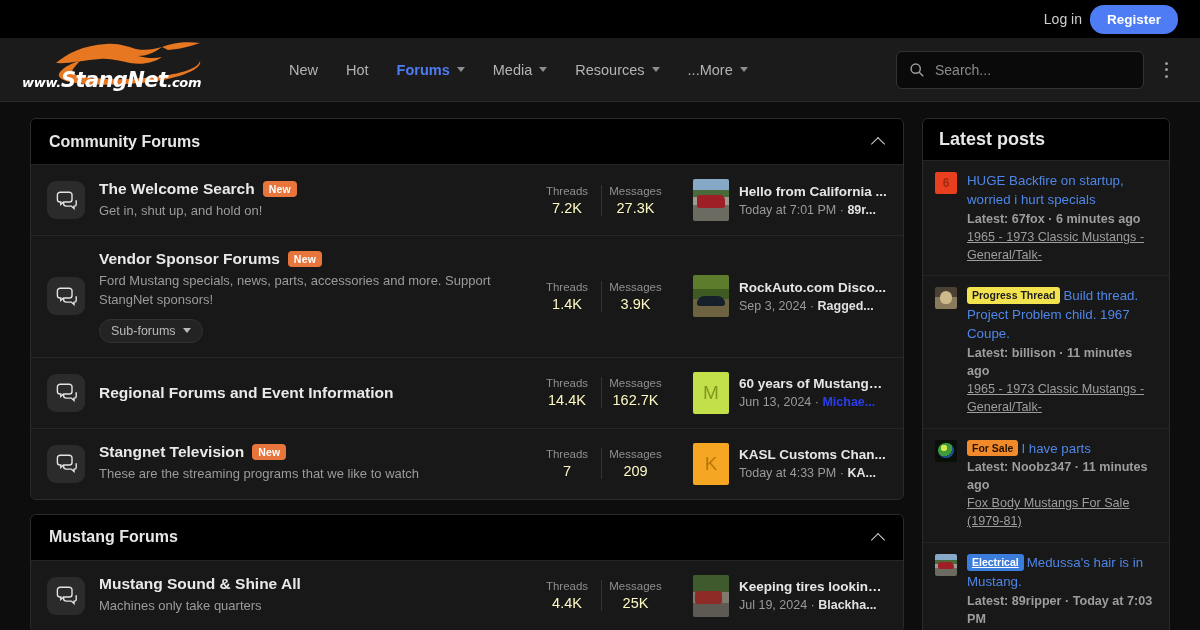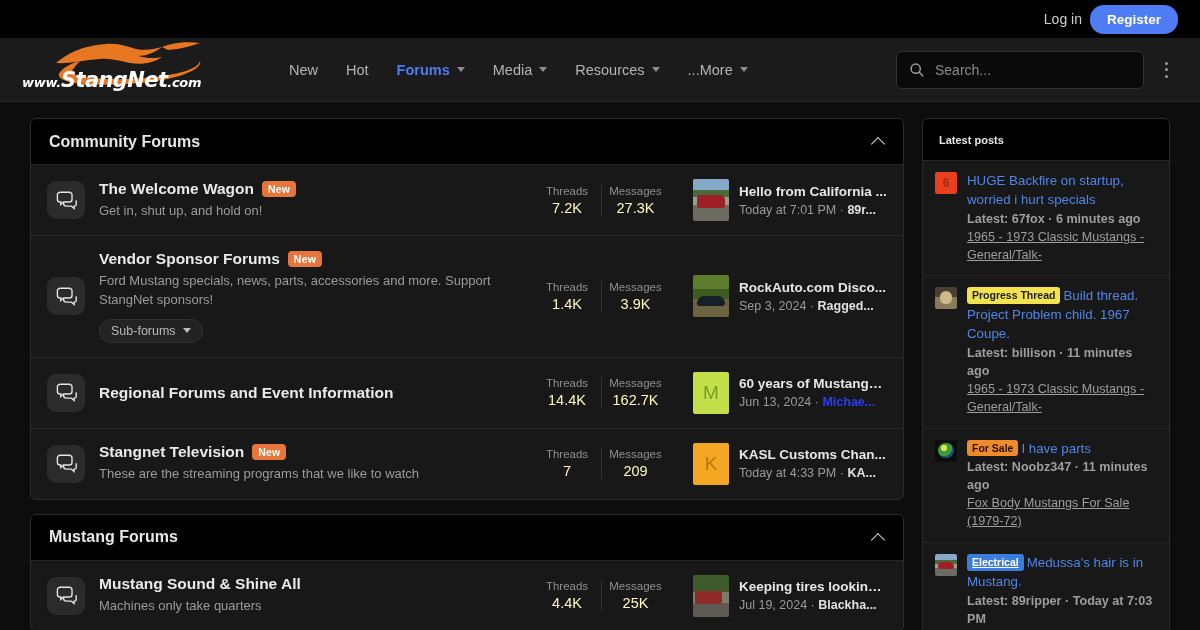--- a/index.html
+++ b/index.html
@@ -187,21 +187,21 @@
 
   
   .aside-block {
     background: #181818; border: 1px solid #2b2b2b; border-radius: 6px;
     overflow: hidden;
   }
   .aside-head {
     background: #000; height: 42px; padding: 0 16px;
     display: flex; align-items: center; border-bottom: 1px solid #262626;
   }
-  .aside-title { font-size: 11px; font-weight: bold; color: #e7e7e7; }
+  .aside-title { font-size: 18px; font-weight: bold; color: #e7e7e7; }
   .post-row {
     display: flex; gap: 10px; padding: 11px 14px 11px 12px;
     border-bottom: 1px solid #242424;
   }
   .post-av {
     flex: 0 0 22px; width: 22px; height: 22px; border-radius: 2px;
     overflow: hidden; position: relative;
     display: flex; align-items: center; justify-content: center;
     font-size: 12px; font-weight: bold;
   }
@@ -328,21 +328,21 @@
         </div>
         <div class="forum-row">
           <div class="forum-icon">
             <svg width="21" height="19" viewBox="0 0 21 19">
               <path d="M13.2 1.2H4.2C2.6 1.2 1.4 2.3 1.4 3.8v4.6c0 1.5 1.2 2.6 2.8 2.6h.6v2.4l2.7-2.4h5.7c1.6 0 2.8-1.1 2.8-2.6V3.8c0-1.5-1.2-2.6-2.8-2.6z" fill="none" stroke="#e4e4e4" stroke-width="1.4"></path>
               <path d="M7.6 11.6v.9c0 1.5 1.2 2.6 2.8 2.6h4.9l2.7 2.4v-2.4h.4c1 0 1.8-.7 1.8-1.7V9.2" fill="none" stroke="#e4e4e4" stroke-width="1.4"></path>
             </svg>
           </div>
           <div class="forum-main">
             <div class="forum-name-line">
-              <a class="forum-name">The Welcome Wagon</a>
+              <a class="forum-name">The Welcome Search</a>
               <span class="badge-new">New</span>
             </div>
             <div class="forum-desc">Get in, shut up, and hold on!</div>
           </div>
           <div class="forum-stats">
             <div class="stat">
               <div class="stat-label">Threads</div>
               <div class="stat-value">7.2K</div>
             </div>
             <div class="stat">
@@ -521,21 +521,21 @@
               <a class="post-forum">1965 - 1973 Classic Mustangs - General/Talk-</a>
             </div>
           </div>
           <div class="post-row">
             <div class="post-av">
               <div class="art art-globe"></div>
             </div>
             <div class="post-body">
               <div class="post-title"><span class="chip chip-forsale">For Sale</span><span>I have parts</span></div>
               <div class="post-latest">Latest: Noobz347  ·  11 minutes ago</div>
-              <a class="post-forum">Fox Body Mustangs For Sale (1979-72)</a>
+              <a class="post-forum">Fox Body Mustangs For Sale (1979-81)</a>
             </div>
           </div>
           <div class="post-row">
             <div class="post-av">
               <div class="art art-redcar"></div>
             </div>
             <div class="post-body">
               <div class="post-title"><span class="chip chip-electric">Electrical</span><span>Medussa's hair is in Mustang.</span></div>
               <div class="post-latest">Latest: 89ripper  ·  Today at 7:03 PM</div>
             </div>

